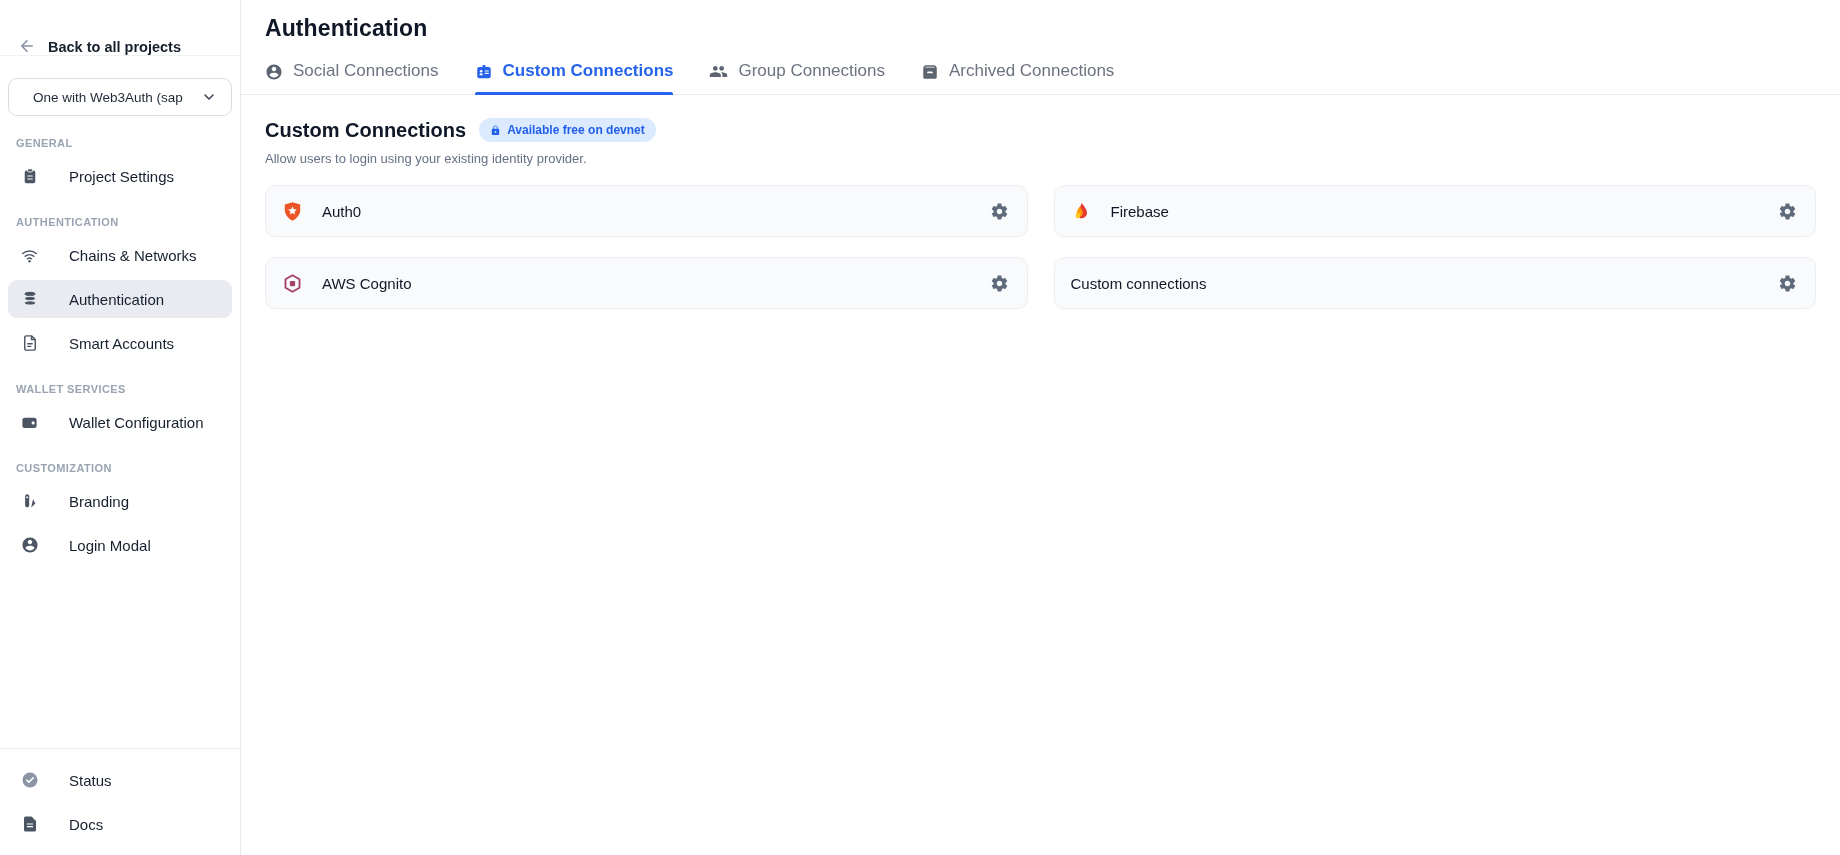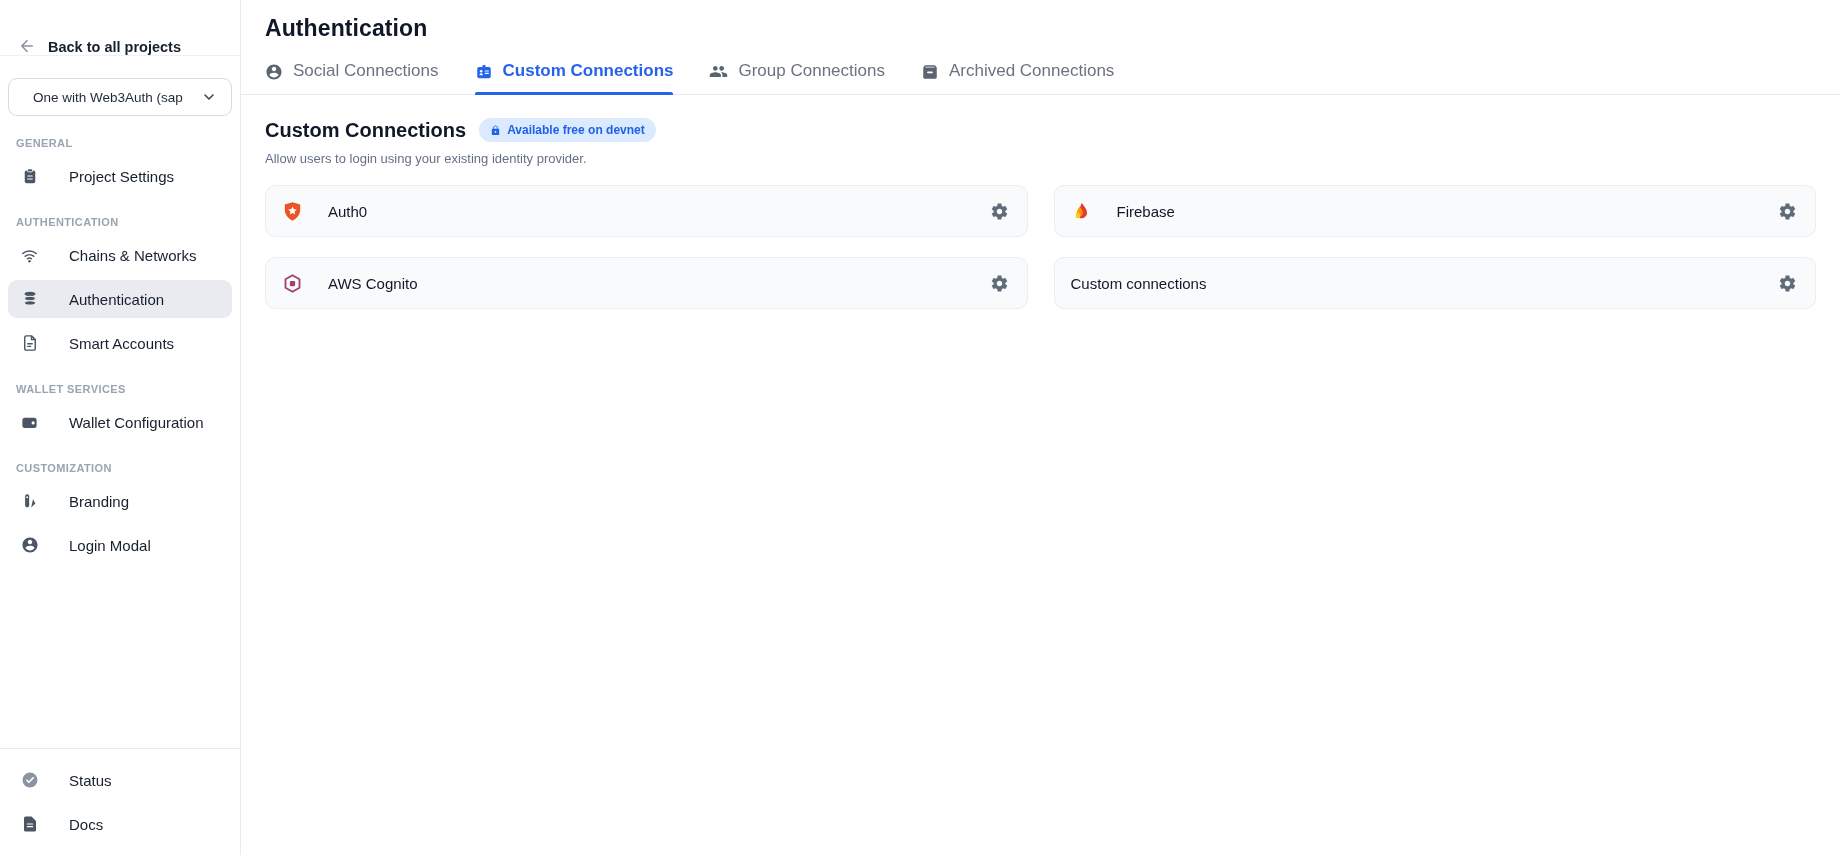--- a/index.html
+++ b/index.html
@@ -102,21 +102,21 @@
   .cards {
     margin-top: 19px;
     display: grid; grid-template-columns: 1fr 1fr;
     gap: 20px 26px;
   }
   .card {
     height: 52px;
     background: #f9fafb;
     border: 1px solid #eceef1;
     border-radius: 10px;
-    display: flex; align-items: center; gap: 25px;
+    display: flex; align-items: center; gap: 19px;
     padding: 0 16px;
   }
   .card .card-logo { width: 21px; height: 21px; }
   .card .card-label { font-size: 15px; color: #101828; }
   .gear-btn {
     margin-left: auto; border: none; background: transparent;
     color: #5f6b7a; cursor: pointer; padding: 2px; display: flex;
   }
 </style>
 </head>

